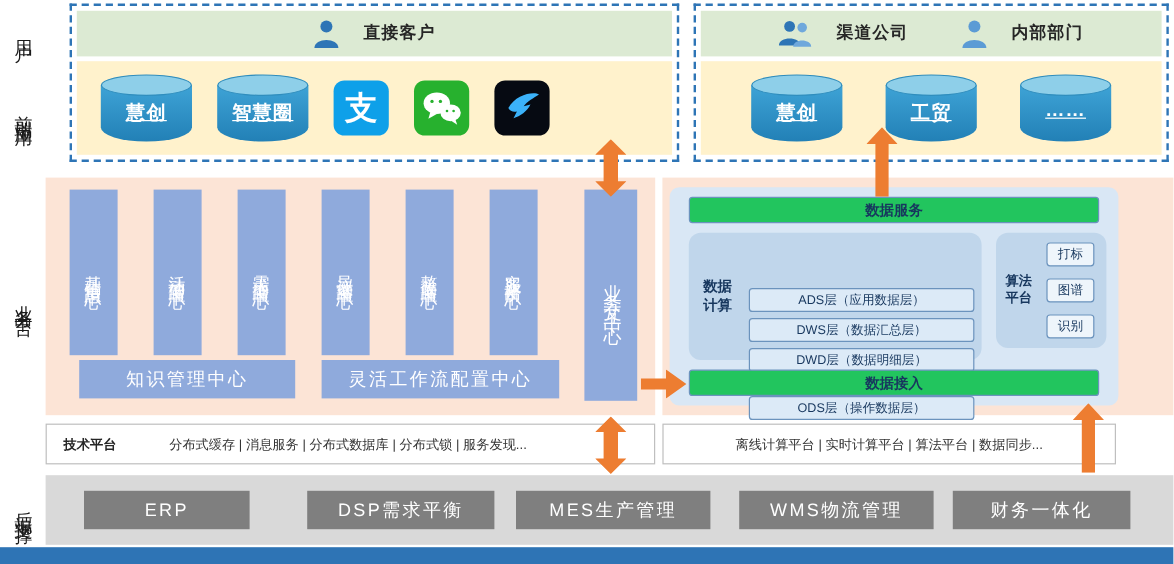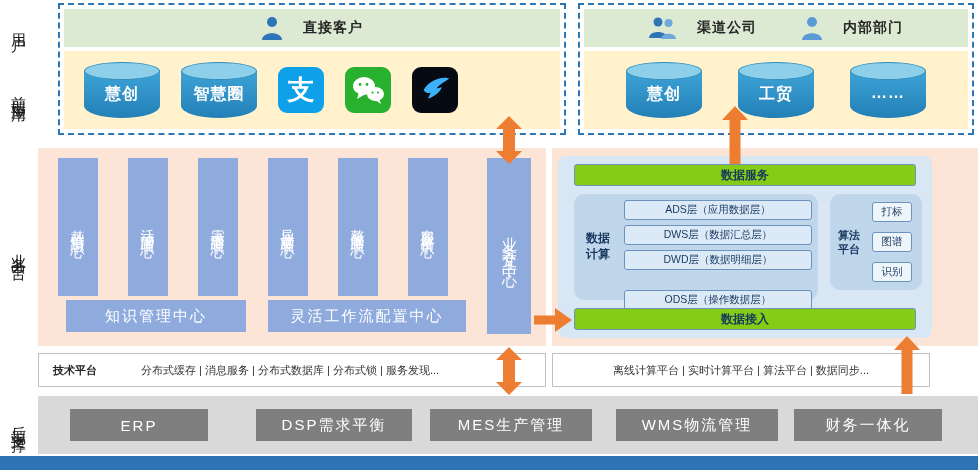--- a/index.html
+++ b/index.html
@@ -13,39 +13,39 @@
 
   .dashed-box { position:absolute; border:2px dashed #2e75b6; background:#fff; }
   .strip-green { position:absolute; left:4px; right:4px; top:4px; height:38px; background:#dcead3; display:flex; align-items:center; justify-content:center; gap:44px; }
   .hdr-group { display:flex; align-items:center; gap:20px; }
   .strip-header { font-size:14px; font-weight:bold; color:#262626; letter-spacing:1px; }
   .strip-yellow { position:absolute; left:4px; right:4px; top:46px; bottom:4px; background:#fff2cc; display:flex; align-items:center; }
 
   .cylinder { position:relative; width:76px; height:56px; flex:0 0 auto; }
   .cyl-body { position:absolute; left:0; right:0; top:9px; bottom:0; background:linear-gradient(180deg,#3ea3d6,#2280b6); border-radius:0 0 38px 38px / 0 0 12px 12px; }
   .cyl-top { position:absolute; left:0; right:0; top:0; height:18px; background:#8ecfe9; border-radius:50%; border:1px solid #2f8dbd; }
-  .cyl-label { position:absolute; left:0; right:0; top:22px; text-align:center; color:#fff; font-size:16px; font-weight:bold; letter-spacing:1px; }
+  .cyl-label { position:absolute; left:0; right:0; top:22px; text-align:center; color:#fff; font-size:16px; font-weight:bold; letter-spacing:1px;text-decoration:underline; }
 
   .app-icon { width:46px; height:46px; border-radius:9px; display:flex; align-items:center; justify-content:center; flex:0 0 auto; }
   .alipay { background:#0ea0e9; color:#fff; font-size:27px; font-weight:bold; }
   .wechat { background:#27b12e; }
   .dingtalk { background:#060a12; }
 
   .peach { position:absolute; background:#fce4d6; }
   .center-box { position:absolute; top:10px; width:40px; height:138px; background:#8faadc; display:flex; align-items:center; justify-content:center; }
   .center-box .vtext { color:#fff; font-size:14px; letter-spacing:3px; }
   .interact-box { position:absolute; left:449px; top:10px; width:44px; height:176px; background:#8faadc; display:flex; align-items:center; justify-content:center; }
   .interact-box .vtext { color:#fff; font-size:15px; letter-spacing:7px; }
   .wide-box { position:absolute; top:152px; height:32px; background:#8faadc; color:#fff; font-size:15px; display:flex; align-items:center; justify-content:center; letter-spacing:2px; }
 
   .data-panel { position:absolute; left:6px; top:8px; width:374px; height:182px; background:#d9e7f5; border-radius:8px; }
-  .data-bar { position:absolute; left:16px; width:342px; height:22px; background:#84cc16; border:1px solid #6b93bd; border-radius:3px; display:flex; align-items:center; justify-content:center; font-size:12px; font-weight:bold; color:#17375e; }
+  .data-bar { position:absolute; left:16px; width:342px; height:22px; background:#22c55e; border:1px solid #6b93bd; border-radius:3px; display:flex; align-items:center; justify-content:center; font-size:12px; font-weight:bold; color:#17375e; }
   .group-box { position:absolute; background:#c0d6eb; border-radius:10px; }
   .group-label { position:absolute; top:50%; transform:translateY(-50%); color:#17375e; font-size:12px; font-weight:bold; text-align:center; word-break:break-all; line-height:1.3; }
-  .layer-bar { position:absolute; left:50px; width:188px; height:20px; background:#dceaf7; border:1px solid #6b93bd; border-radius:3px; display:flex; align-items:center; justify-content:center; font-size:10.5px; color:#17375e; }
+  .layer-bar { position:absolute; left:50px; width:188px; height:20px; background:#dceaf7; border:1px solid #6b93bd; border-radius:3px; display:flex; align-items:center; justify-content:center; font-size:10.5px; color:#17375e;margin-top:40px; }
   .algo-item { position:absolute; left:42px; width:40px; height:20px; background:#eef5fb; border:1px solid #6b93bd; border-radius:3px; display:flex; align-items:center; justify-content:center; font-size:10.5px; color:#17375e; }
 
   .tech-strip { position:absolute; top:353px; height:34px; background:#fff; border:1px solid #bfbfbf; display:flex; align-items:center; font-size:11px; color:#333; }
   .tech-label { font-weight:bold; color:#262626; }
 
   .gray-band { position:absolute; left:38px; top:396px; width:940px; height:58px; background:#d9d9d9; }
   .gray-box { position:absolute; top:13px; height:32px; background:#7f7f7f; color:#fff; font-size:15px; display:flex; align-items:center; justify-content:center; letter-spacing:2px; }
   .bottom-bar { position:absolute; left:0; top:456px; width:978px; height:14px; background:#2e74b5; }
 
   .arrow { position:absolute; z-index:6; }

